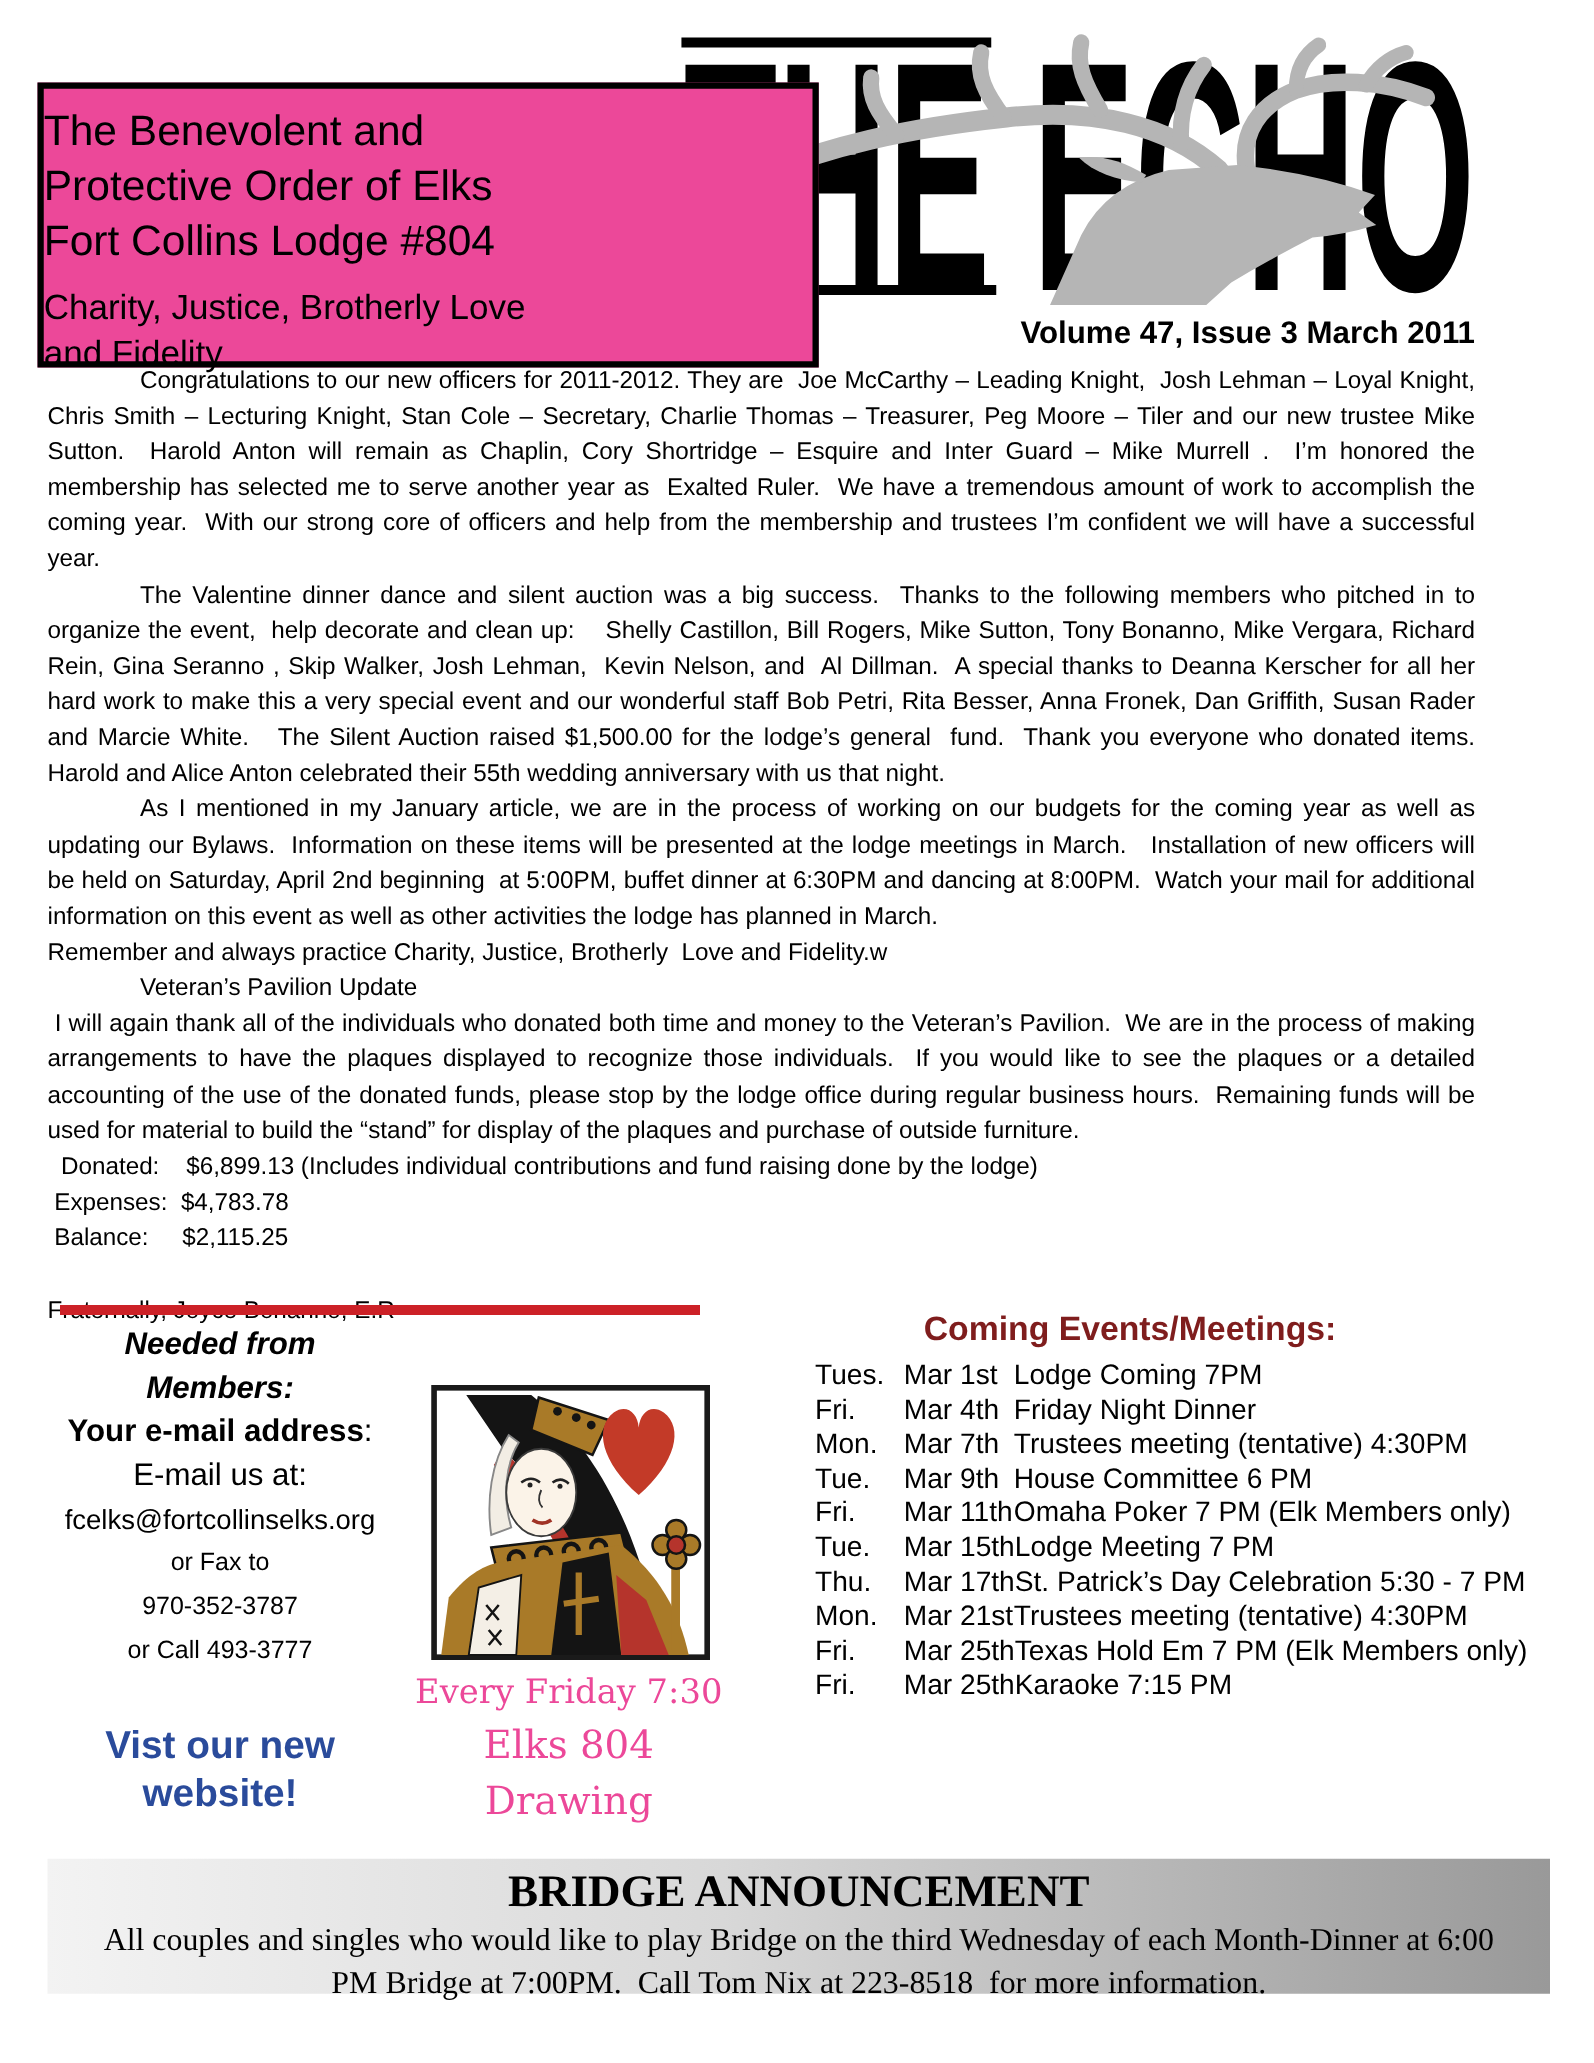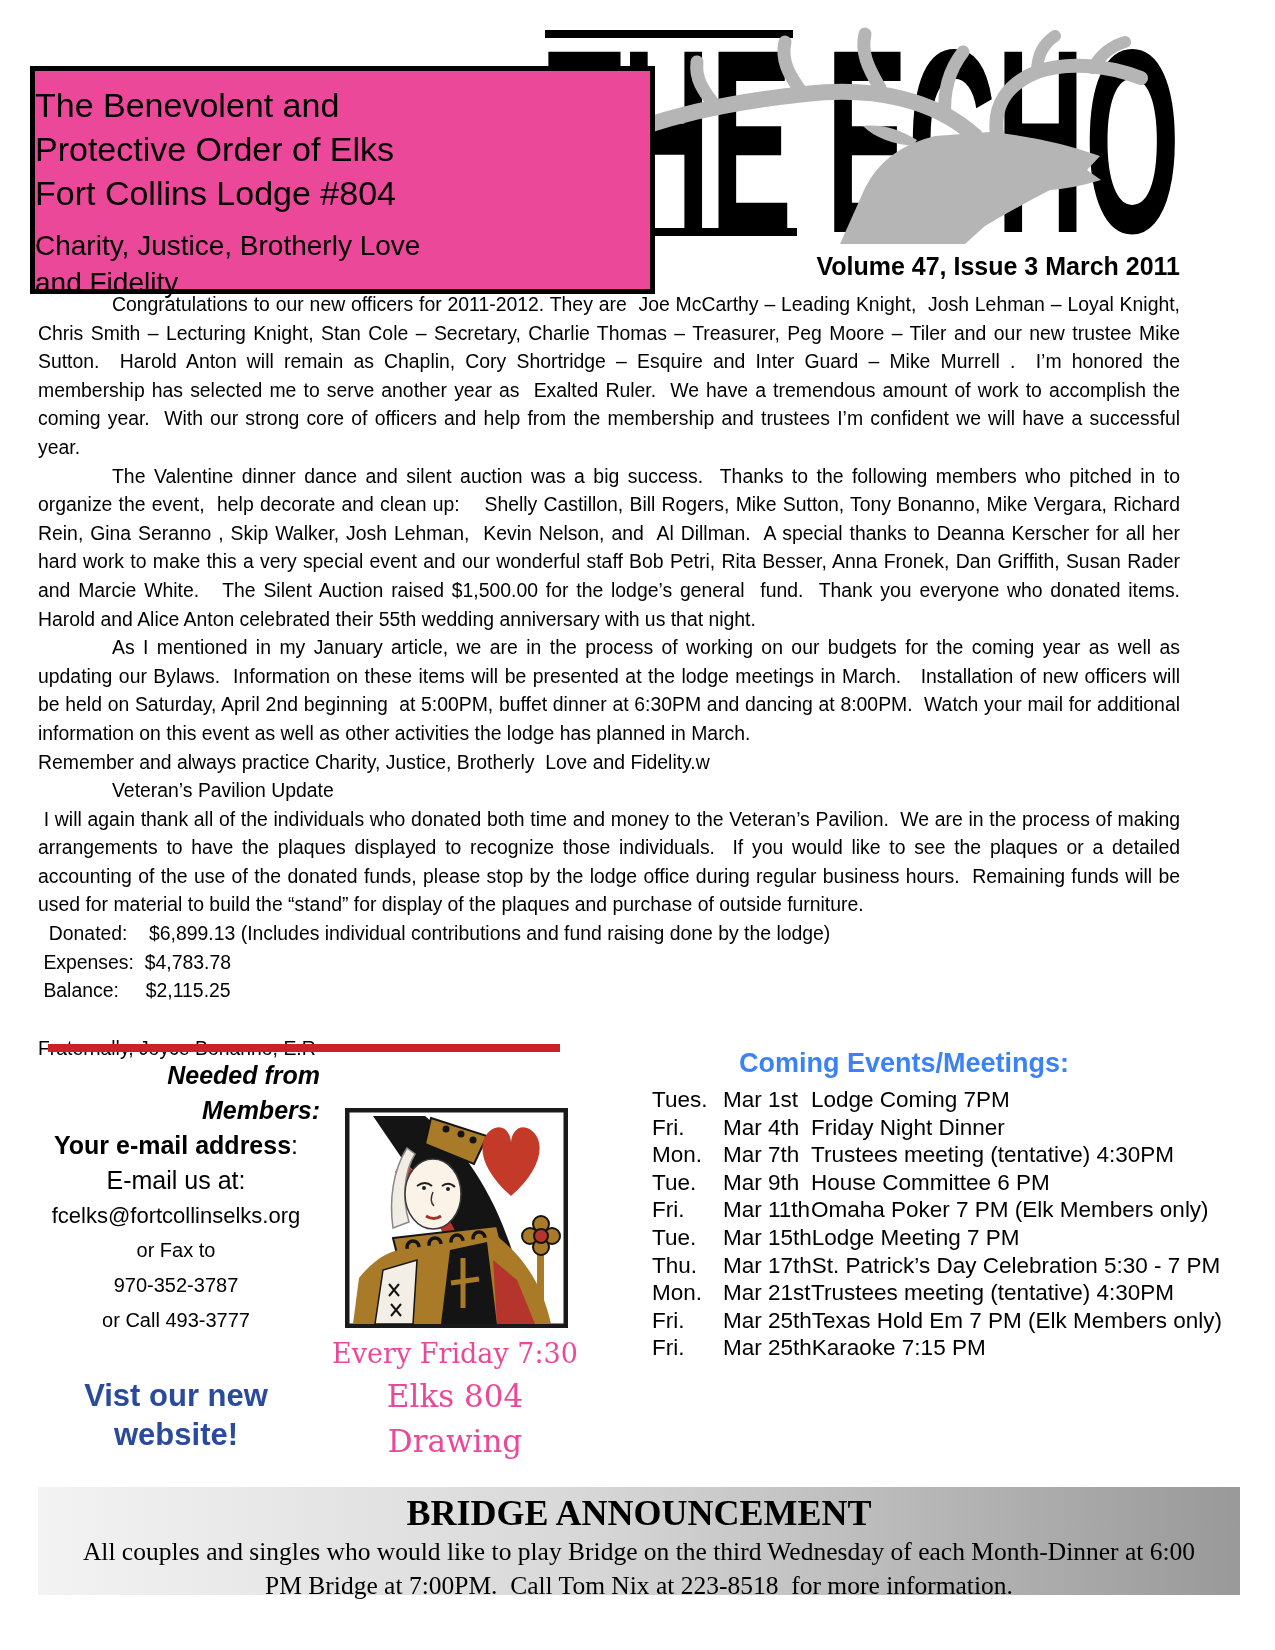--- a/index.html
+++ b/index.html
@@ -20,40 +20,40 @@
   
   .article { position:absolute; left:38px; top:290px; width:1142px;
              font-size:19.4px; line-height:28.6px; text-align:justify; }
   .para { white-space:pre-wrap; }
   .para.indent { text-indent:74px; }
   .signature { margin-top:29px; white-space:pre-wrap; }
 
   
   .red-line { position:absolute; left:48px; top:1044px; width:512px; height:8px; background:#cc2127; }
   .needed { position:absolute; left:32px; top:1058px; width:288px; text-align:center; }
-  .needed-h { font-size:25px; font-weight:bold; font-style:italic; line-height:35px;text-align:right; }
+  .needed-h { font-size:25px; font-weight:bold; font-style:italic; line-height:35px; }
   .email-label { font-size:25px; font-weight:bold; line-height:35px; }
   .email-label .colon { font-weight:normal; }
   .email-us { font-size:25px; line-height:35px; }
   .email-addr { font-size:22px; line-height:35px; }
   .fax-line { font-size:20px; line-height:35px; }
   .visit { margin-top:38px; font-size:31px; font-weight:bold; color:#2a4b9b; line-height:39px; }
   .site-url { margin-top:32px; font-size:21px; font-weight:bold; color:#2a4b9b; }
 
   
   .card { position:absolute; left:345px; top:1108px; width:223px; height:220px; }
   .promo { position:absolute; left:320px; top:1338px; width:270px; text-align:center;
            color:#ec4899; font-family:"DejaVu Serif",serif; }
   .promo-1 { font-size:27px; }
   .promo-2 { font-size:31px; margin-top:9px; }
   .promo-3 { font-size:31px; margin-top:9px; }
 
   
   .events { position:absolute; left:620px; top:1048px; width:628px; }
-  .events-h { font-size:27px; font-weight:bold; color:#3b82f6; text-align:center; margin-bottom:7px; padding-right:60px; }
+  .events-h { font-size:27px; font-weight:bold; color:#7f1d1d; text-align:center; margin-bottom:7px; padding-right:60px; }
   .event-row { display:flex; font-size:22.5px; line-height:27.6px; white-space:nowrap; }
   .ev-day { flex:0 0 103px; padding-left:32px; }
   .ev-date { flex:0 0 88px; }
   .ev-desc { flex:1; }
 
   
   .bridge { position:absolute; left:38px; top:1487px; width:1202px; height:108px;
             background:linear-gradient(to right,#f3f3f3 0%,#d8d8d8 45%,#999999 100%);
             text-align:center; font-family:"Liberation Serif",serif; }
   .bridge-title { font-size:36px; font-weight:bold; margin-top:5px; }

